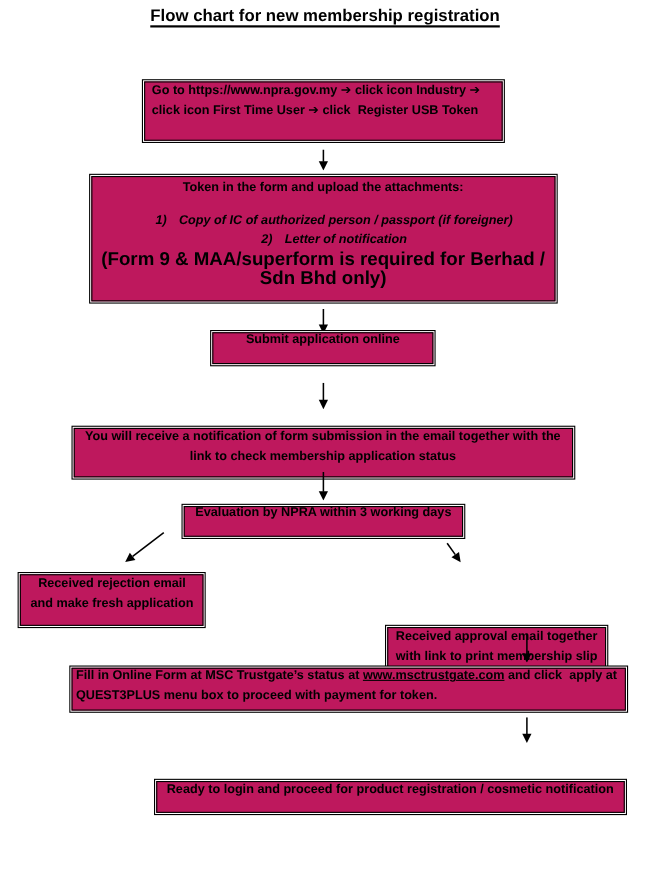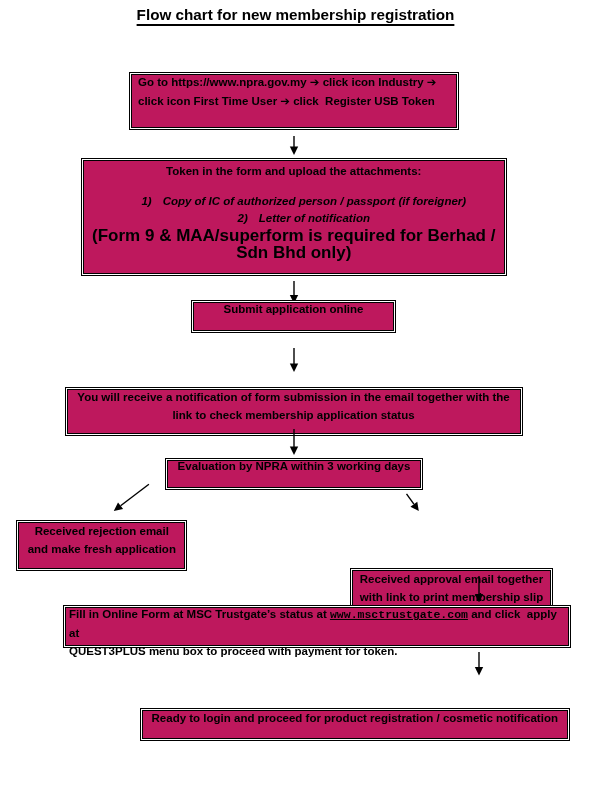--- a/index.html
+++ b/index.html
@@ -37,21 +37,21 @@
   .center { text-align: center; }
   .lh19 .txt { line-height: 19px; }
 
   
   .b2-head { font-size: 11.5px; line-height: 17px; text-align: center; margin-top: -1px; }
   .b2-spacer { height: 13px; }
   .b2-item { font-size: 11.5px; line-height: 17px; text-align: center; position: relative; left: 10px; font-style: italic; }
   .b2-gap { display: inline-block; width: 11px; }
   .b2-note { font-size: 17px; line-height: 17px; text-align: center; }
 
-  .url { text-decoration: underline; text-decoration-thickness: 1px; text-underline-offset: 1px; font-family: Liberation Mono, monospace; }
+  .url { text-decoration: underline; text-decoration-thickness: 1px; text-underline-offset: 1px; }
 
   .arrow { position: absolute; }
   .arrow line { stroke: #000; stroke-width: 1.4; }
   .arrow polygon { fill: #000; stroke: none; }
 </style>
 </head>
 <body>
 
 <div class="stage">
 

